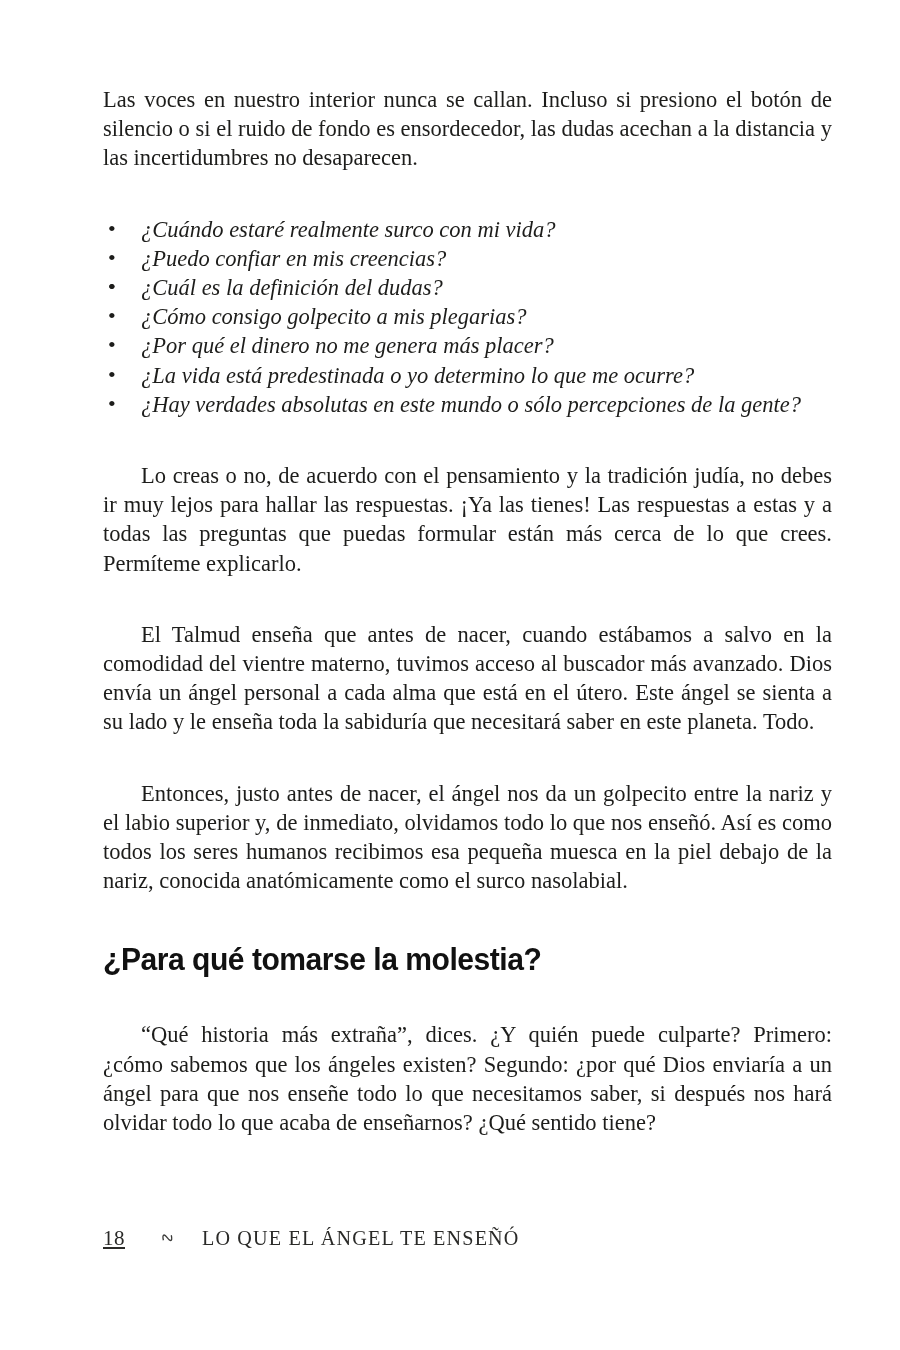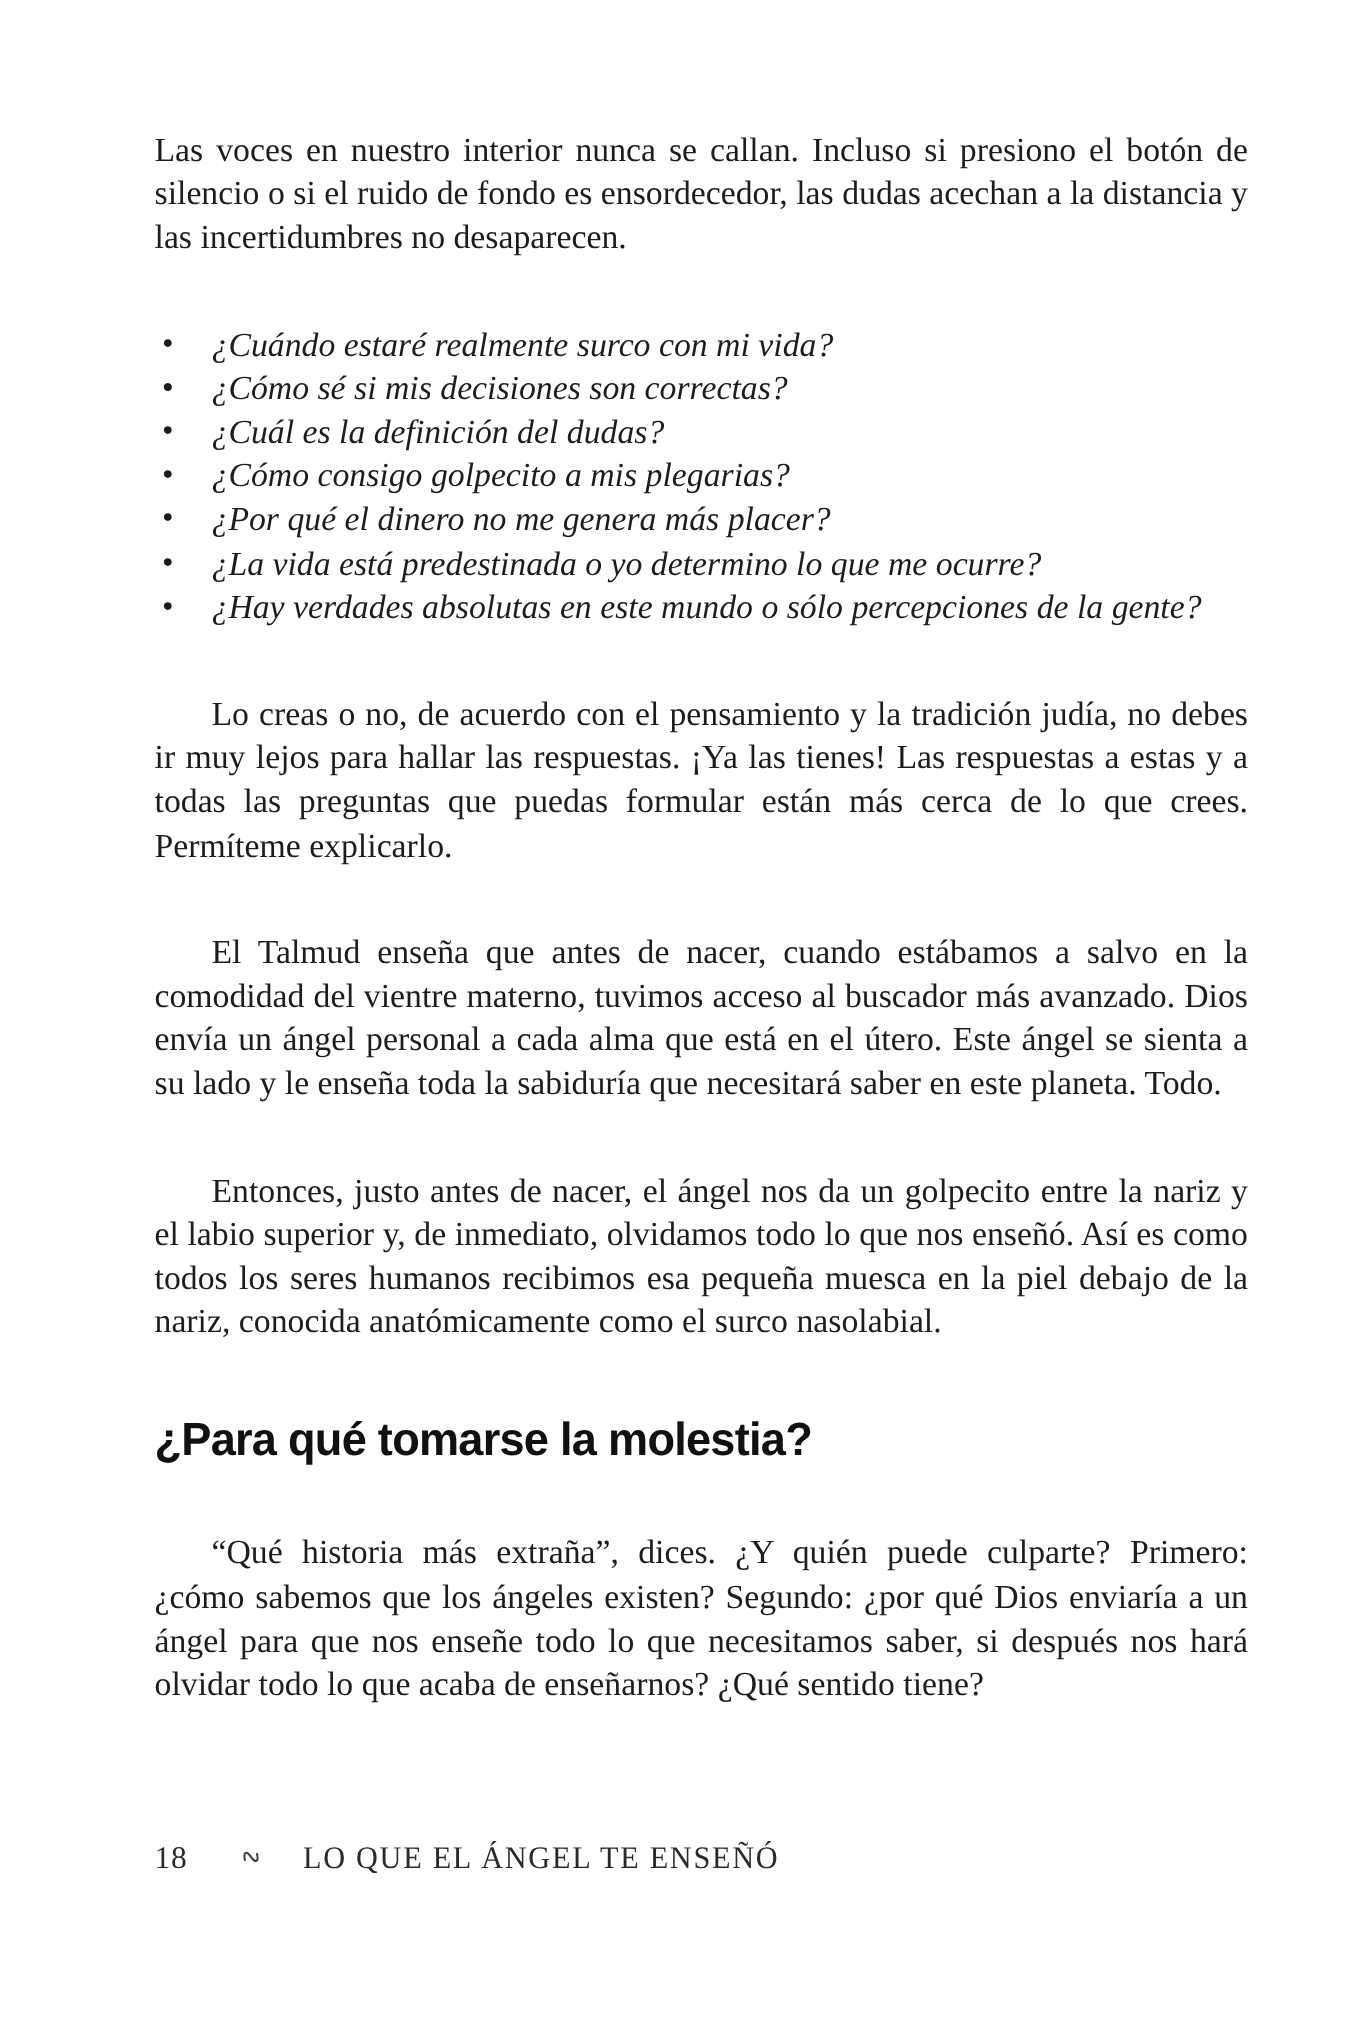--- a/index.html
+++ b/index.html
@@ -69,20 +69,21 @@
     position: absolute;
     left: 103px;
     top: 1226px;
     display: flex;
     align-items: baseline;
     font-size: 21px;
     color: #2a2a28;
   }
   .footer .page-number {
     letter-spacing: 0.5px;
+    text-decoration: underline;
   }
   .footer .ornament {
     display: inline-block;
     margin-left: 36px;
     font-size: 17px;
     transform: rotate(-24deg) translateY(-2px);
     color: #3a3a38;
   }
   .footer .running-title {
     margin-left: 27px;
@@ -99,24 +100,24 @@
 
   <p class="body-text">Las voces en nuestro interior nunca se callan. Incluso si presiono el botón de silencio o si el ruido de fondo es ensordecedor, las dudas acechan a la distancia y las incertidumbres no desaparecen.</p>
 
   <ul class="question-list">
     <li>
       <span class="bullet">•</span>
       <span>¿Cuándo estaré realmente surco con mi vida?</span>
     </li>
     <li>
       <span class="bullet">•</span>
+      <span>¿Puedo confiar en mis creencias?</span>
     </li>
     <li>
       <span class="bullet">•</span>
-      <span>¿Cómo sé si mis decisiones son correctas?</span>
     </li>
     <li>
       <span class="bullet">•</span>
       <span>¿Cuál es la definición del dudas?</span>
     </li>
     <li>
       <span class="bullet">•</span>
       <span>¿Cómo consigo golpecito a mis plegarias?</span>
     </li>
     <li>

